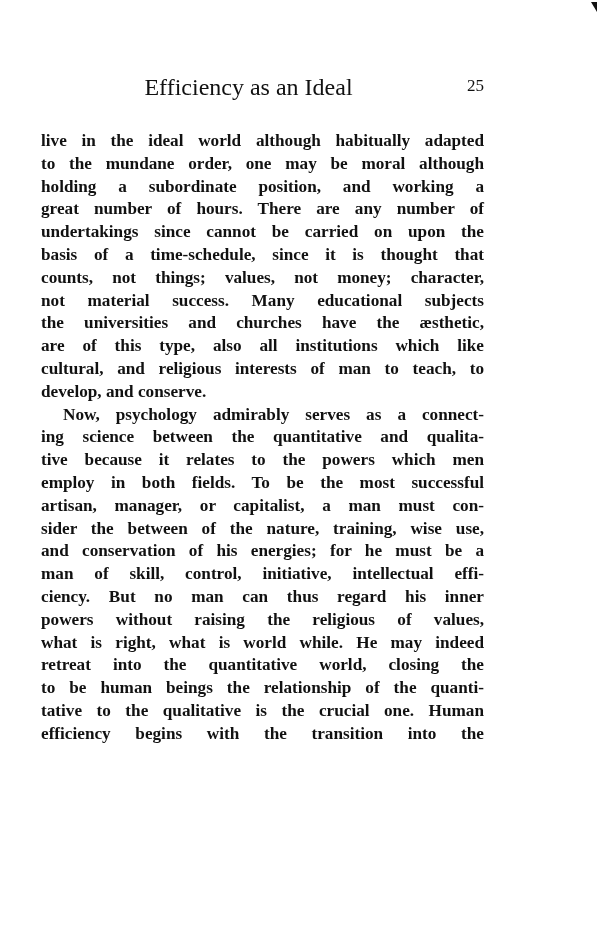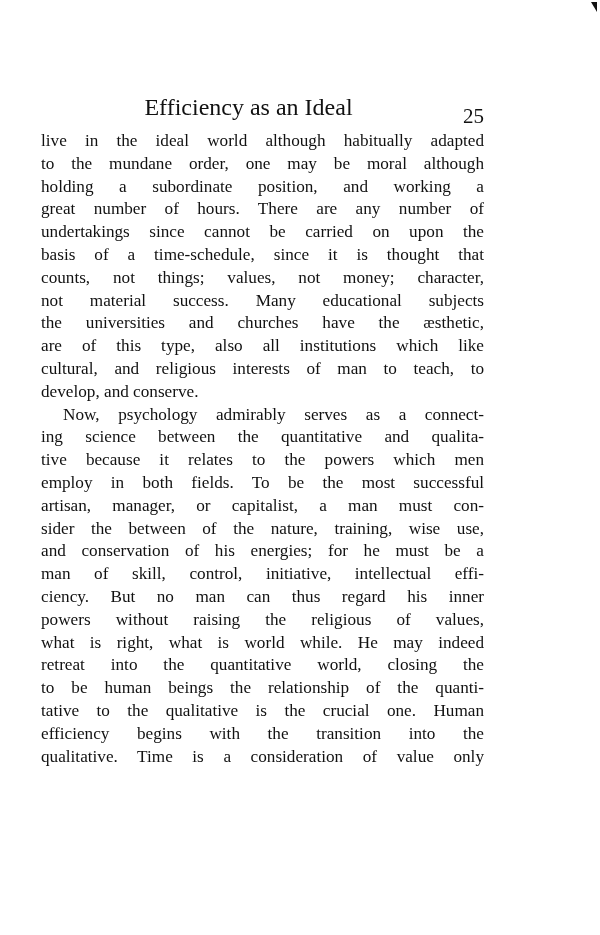--- a/index.html
+++ b/index.html
@@ -3,32 +3,32 @@
 <meta charset="utf-8">
 <style>
   html, body { margin: 0; padding: 0; background: #ffffff; }
   body { width: 600px; height: 935px; position: relative; overflow: hidden; }
   .corner-mark {
     position: absolute; top: 2px; right: 3px; width: 0; height: 0;
     border-left: 6px solid transparent; border-top: 10px solid #111;
   }
   .running-head {
     position: absolute; top: 74px; left: 41px; width: 443px; height: 34px;
-    font-family: "Liberation Serif", serif; color: #111; margin-top: 20px;
+    font-family: "Liberation Serif", serif; color: #111;
   }
   .running-title {
     position: absolute; left: 0; right: 0; top: 0; text-align: center;
     font-size: 24px; letter-spacing: 0px; padding-right: 28px;
   }
   .page-number {
-    position: absolute; right: 0; top: 10px; font-size: 21px; text-align: center;
+    position: absolute; right: 0; top: 2px; font-size: 17px; text-align: center;
   }
   .body-text {
     position: absolute; top: 130px; left: 41px; width: 443px;
-    font-family: "Liberation Serif", serif; font-weight: normal;
+    font-family: "Liberation Serif", serif; font-weight: bold;
     font-size: 17.2px; line-height: 22.8px; color: #111;
   }
   .line {
     display: block; white-space: nowrap; text-align: justify;
     text-align-last: justify; height: 22.8px; overflow: visible;
   }
   .line.last { text-align-last: left; }
   .line.indent { padding-left: 22px; }
 </style>
 </head>
@@ -62,14 +62,13 @@
     <span class="line">sider the between of the nature, training, wise use,</span>
     <span class="line">and conservation of his energies; for he must be a</span>
     <span class="line">man of skill, control, initiative, intellectual effi-</span>
     <span class="line">ciency.  But no man can thus regard his inner</span>
     <span class="line">powers without raising the religious of values,</span>
     <span class="line">what is right, what is world while.  He may indeed</span>
     <span class="line">retreat into the quantitative world, closing the</span>
     <span class="line">to be human beings the relationship of the quanti-</span>
     <span class="line">tative to the qualitative is the crucial one.  Human</span>
     <span class="line">efficiency begins with the transition into the</span>
-    <span class="line">qualitative.  Time is a consideration of value only</span>
   </div>
 
 </body></html>

